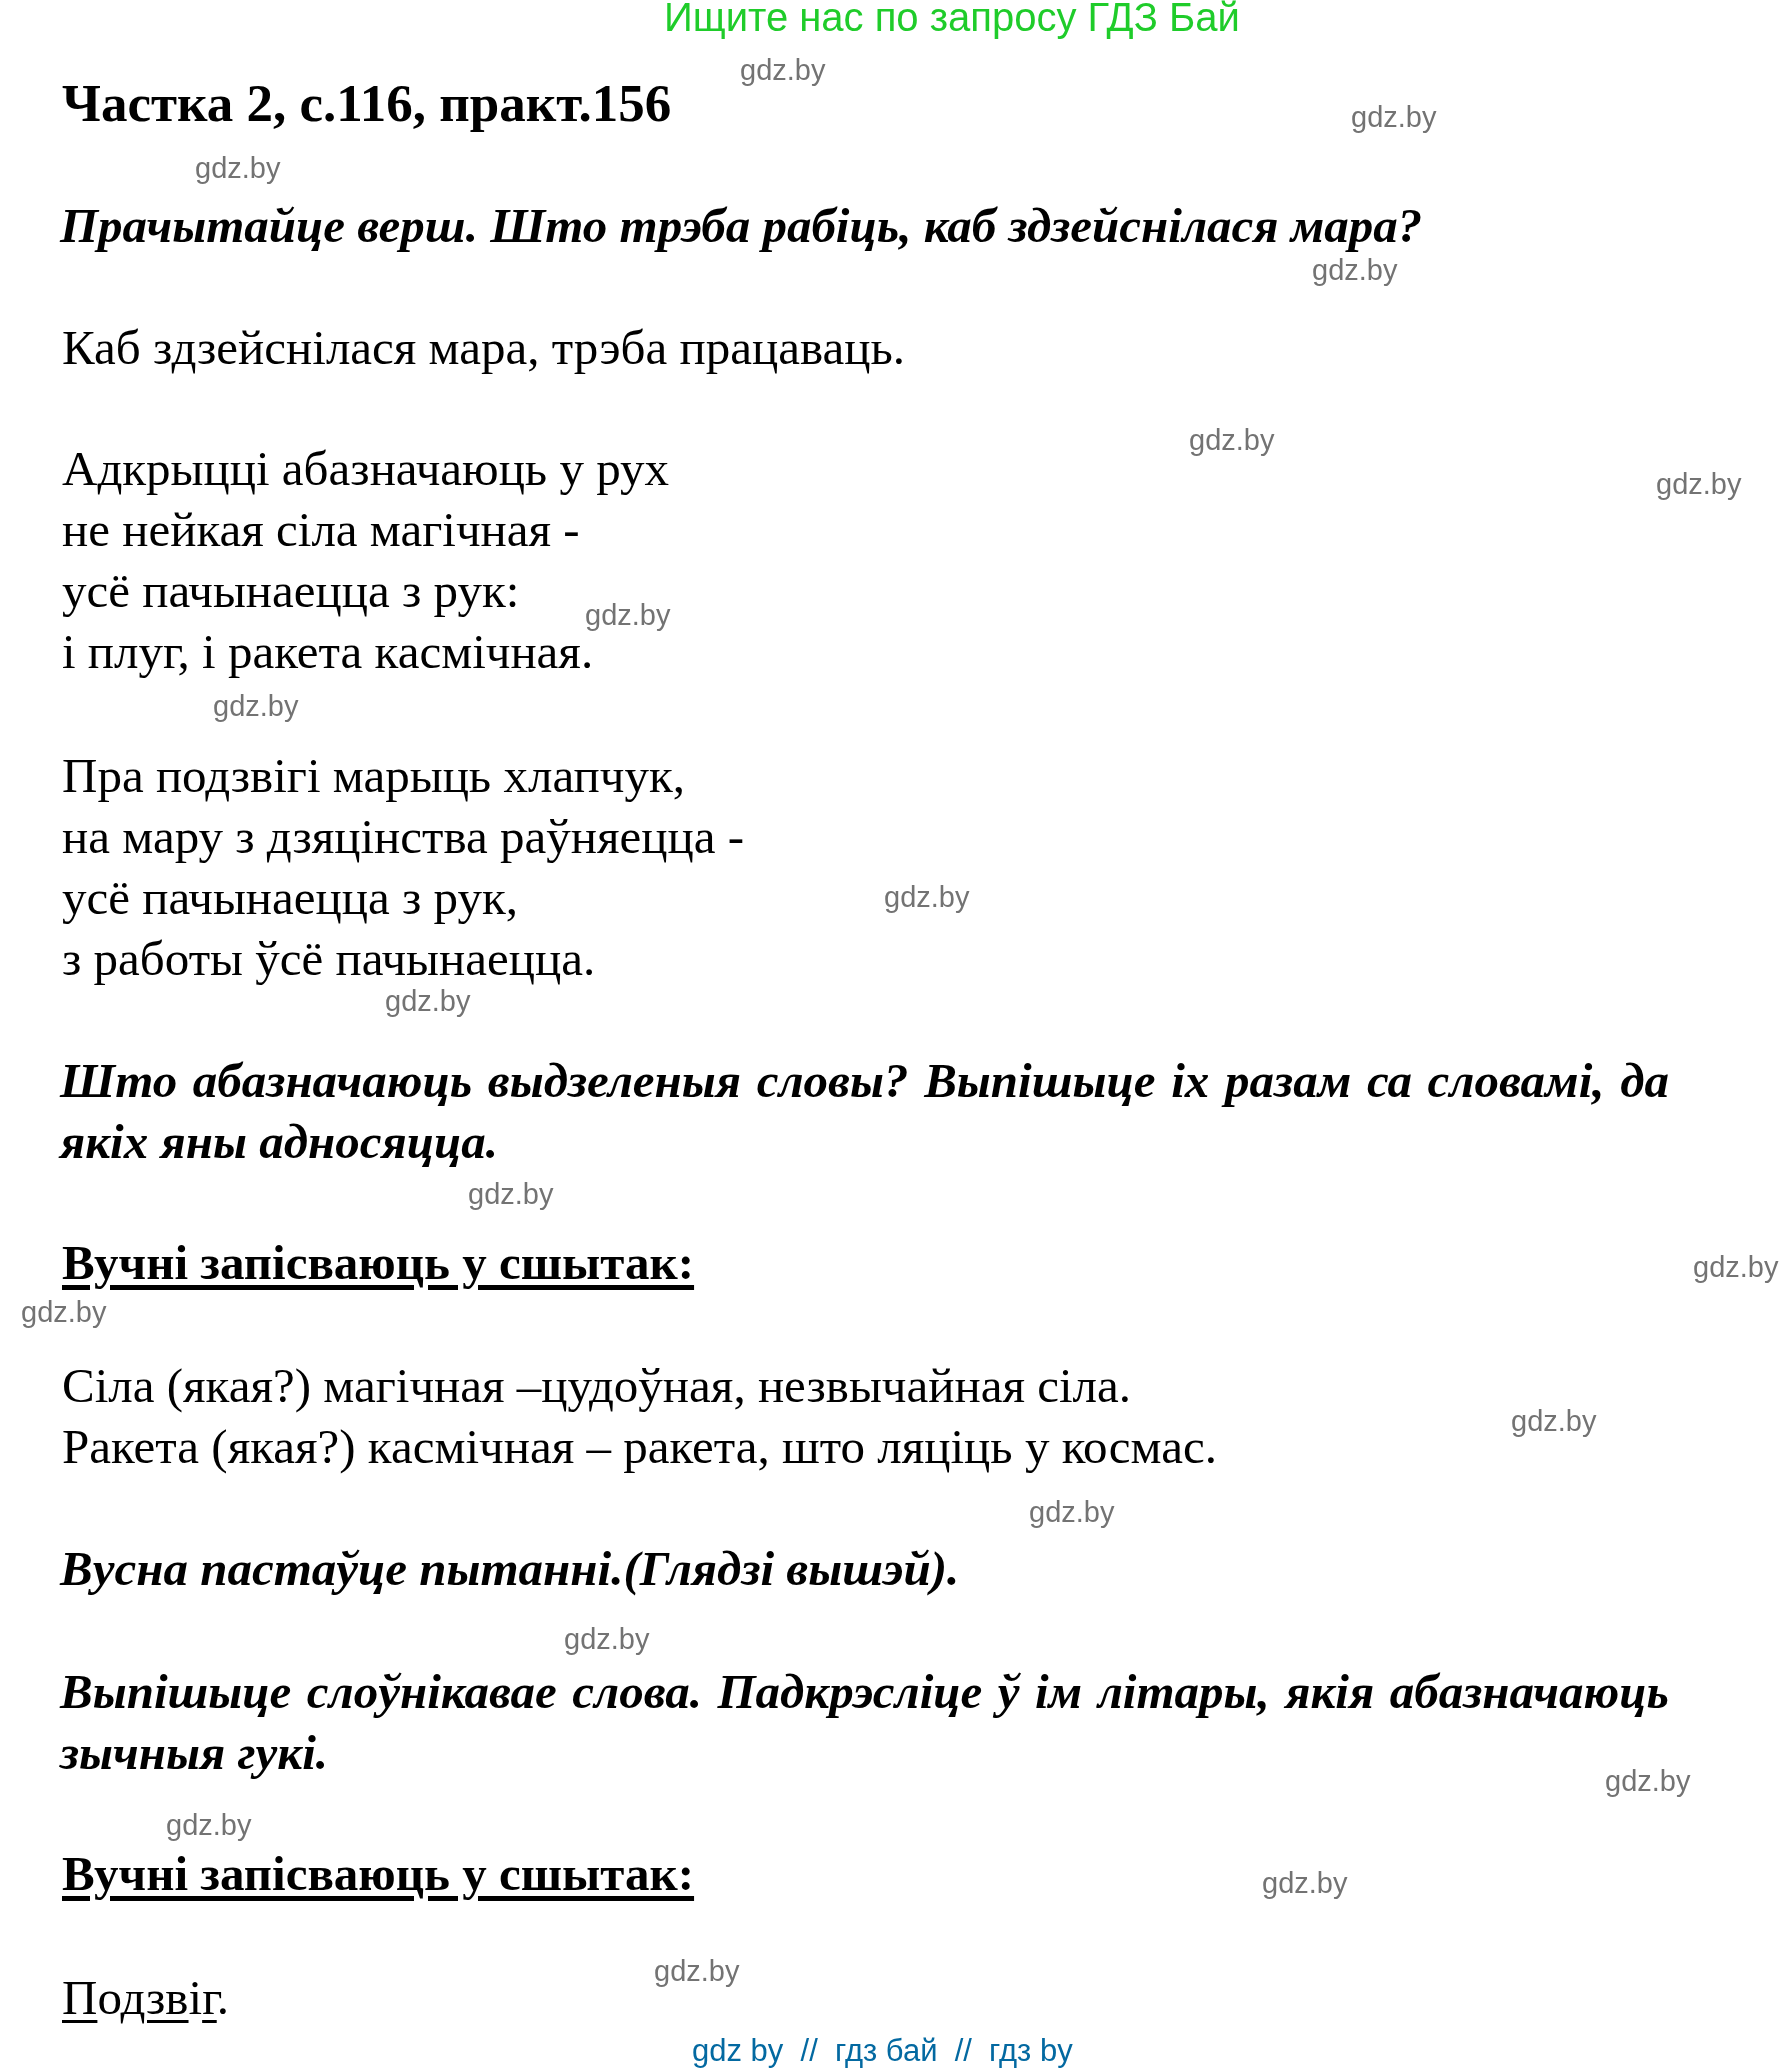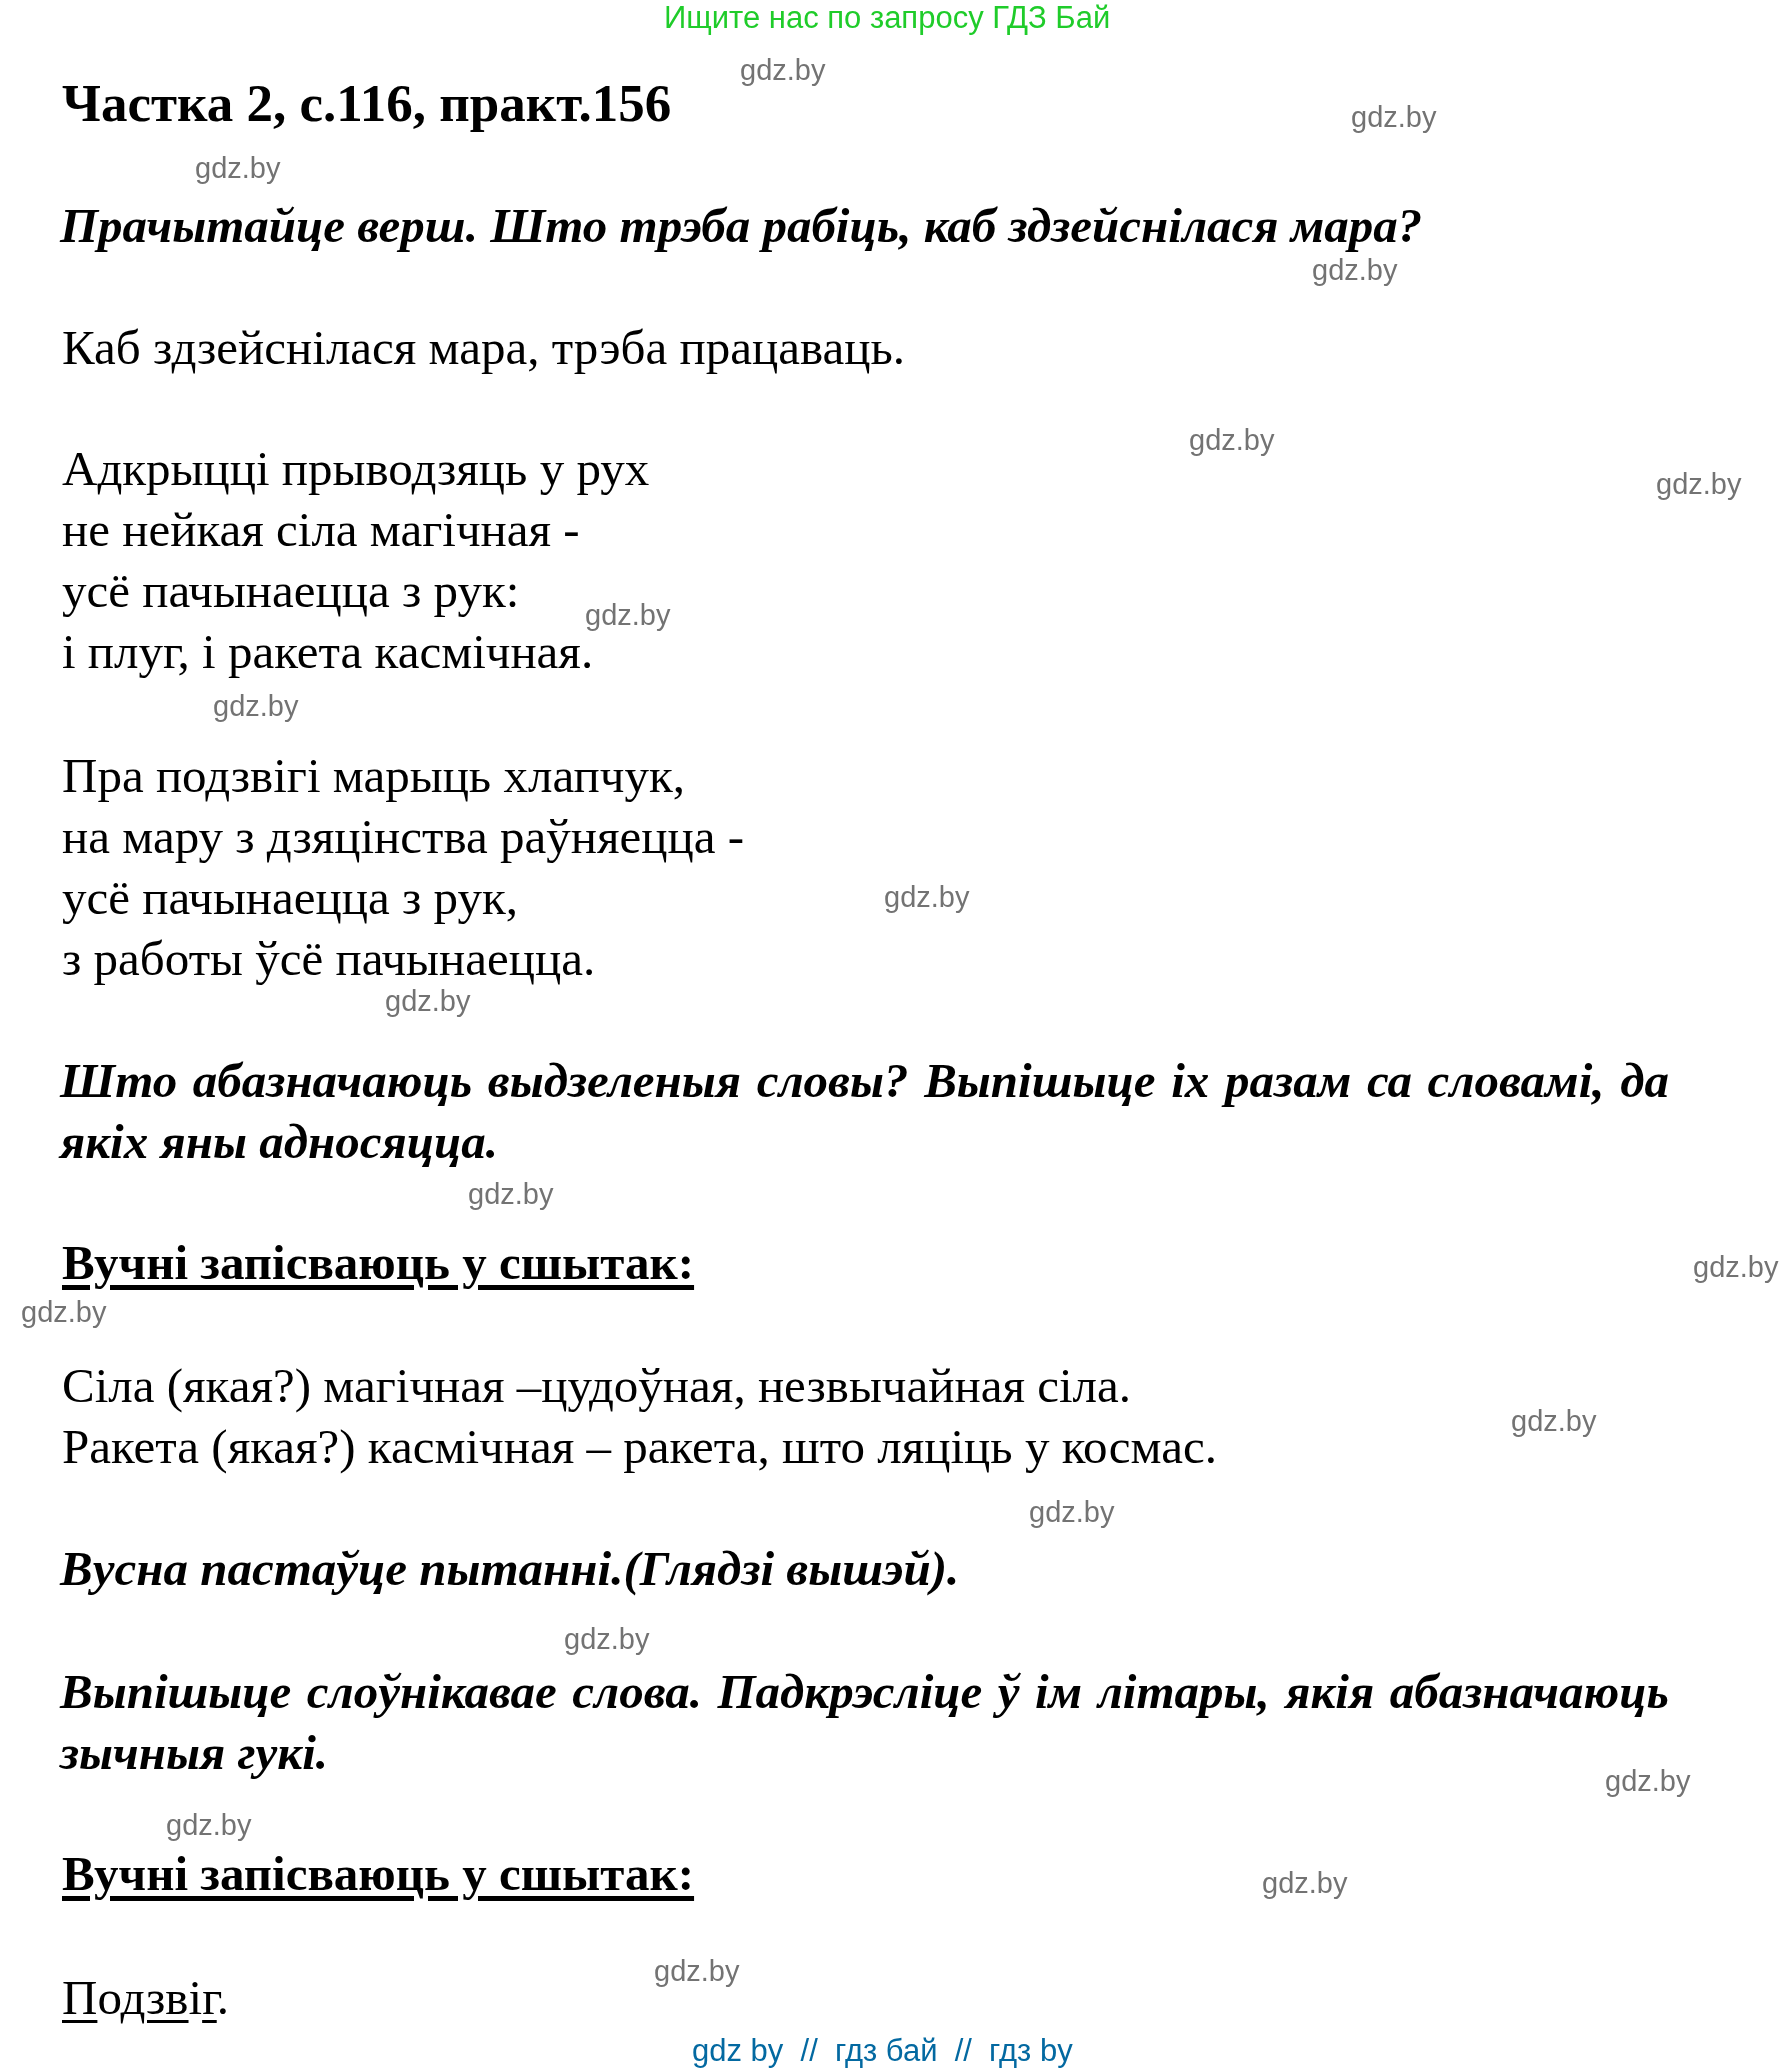--- a/index.html
+++ b/index.html
@@ -1,20 +1,20 @@
 <!DOCTYPE html>
 <html style="font-size:14.5px"><head>
 <meta charset="utf-8">
 <style>
   html, body { margin: 0; padding: 0; background: #ffffff; }
   body { width: 1786px; height: 2070px; position: relative; overflow: hidden; color: #000; }
   .abs { position: absolute; white-space: nowrap; }
   .serif { font-family: "Liberation Serif", "DejaVu Serif", serif; }
   .sans { font-family: "Liberation Sans", "DejaVu Sans", sans-serif; }
-  .banner { font-size: 31px; line-height: 35px; }
+  .banner { font-size: 40px; line-height: 35px; }
   .title { font-size: 53px; font-weight: bold; line-height: 60px; }
   .task { font-size: 49px; font-weight: bold; font-style: italic; line-height: 61px; }
   .task-just { white-space: normal; width: 1609px; text-align: justify; text-align-last: left; }
   .body { font-size: 49px; line-height: 61px; }
   .heading { font-size: 49px; font-weight: bold; line-height: 56px; text-decoration: underline; text-decoration-thickness: 4.5px; text-underline-offset: 5.5px; }
   .wm { font-size: 29px; line-height: 31px; color: #737373; }
   .footer { font-size: 31px; line-height: 36px; }
   .ul { text-decoration: underline; text-decoration-thickness: 2.7px; text-underline-offset: 5.5px; }
 </style>
 </head>
@@ -22,21 +22,21 @@
 
 <div class="abs sans banner" style="left:664px; top:0px; color:#1fcc2a;">Ищите нас по запросу ГДЗ Бай</div>
 
 <div class="abs serif title" style="left:62px; top:73px;">Частка 2, с.116, практ.156</div>
 
 <div class="abs serif task" style="left:60px; top:195px;">Прачытайце верш. Што трэба рабіць, каб здзейснілася мара?</div>
 
 <div class="abs serif body" style="left:62px; top:317px;">Каб здзейснілася мара, трэба працаваць.</div>
 
 <div class="abs serif body" style="left:62px; top:438px;">
-  <div>Адкрыцці прыводзяць у рух</div>
+  <div>Адкрыцці абазначаюць у рух</div>
   <div>не нейкая сіла магічная -</div>
   <div>усё пачынаецца з рук:</div>
   <div>і плуг, і ракета касмічная.</div>
 </div>
 
 <div class="abs serif body" style="left:62px; top:745px;">
   <div>Пра подзвігі марыць хлапчук,</div>
   <div>на мару з дзяцінства раўняецца -</div>
   <div>усё пачынаецца з рук,</div>
   <div>з работы ўсё пачынаецца.</div>

